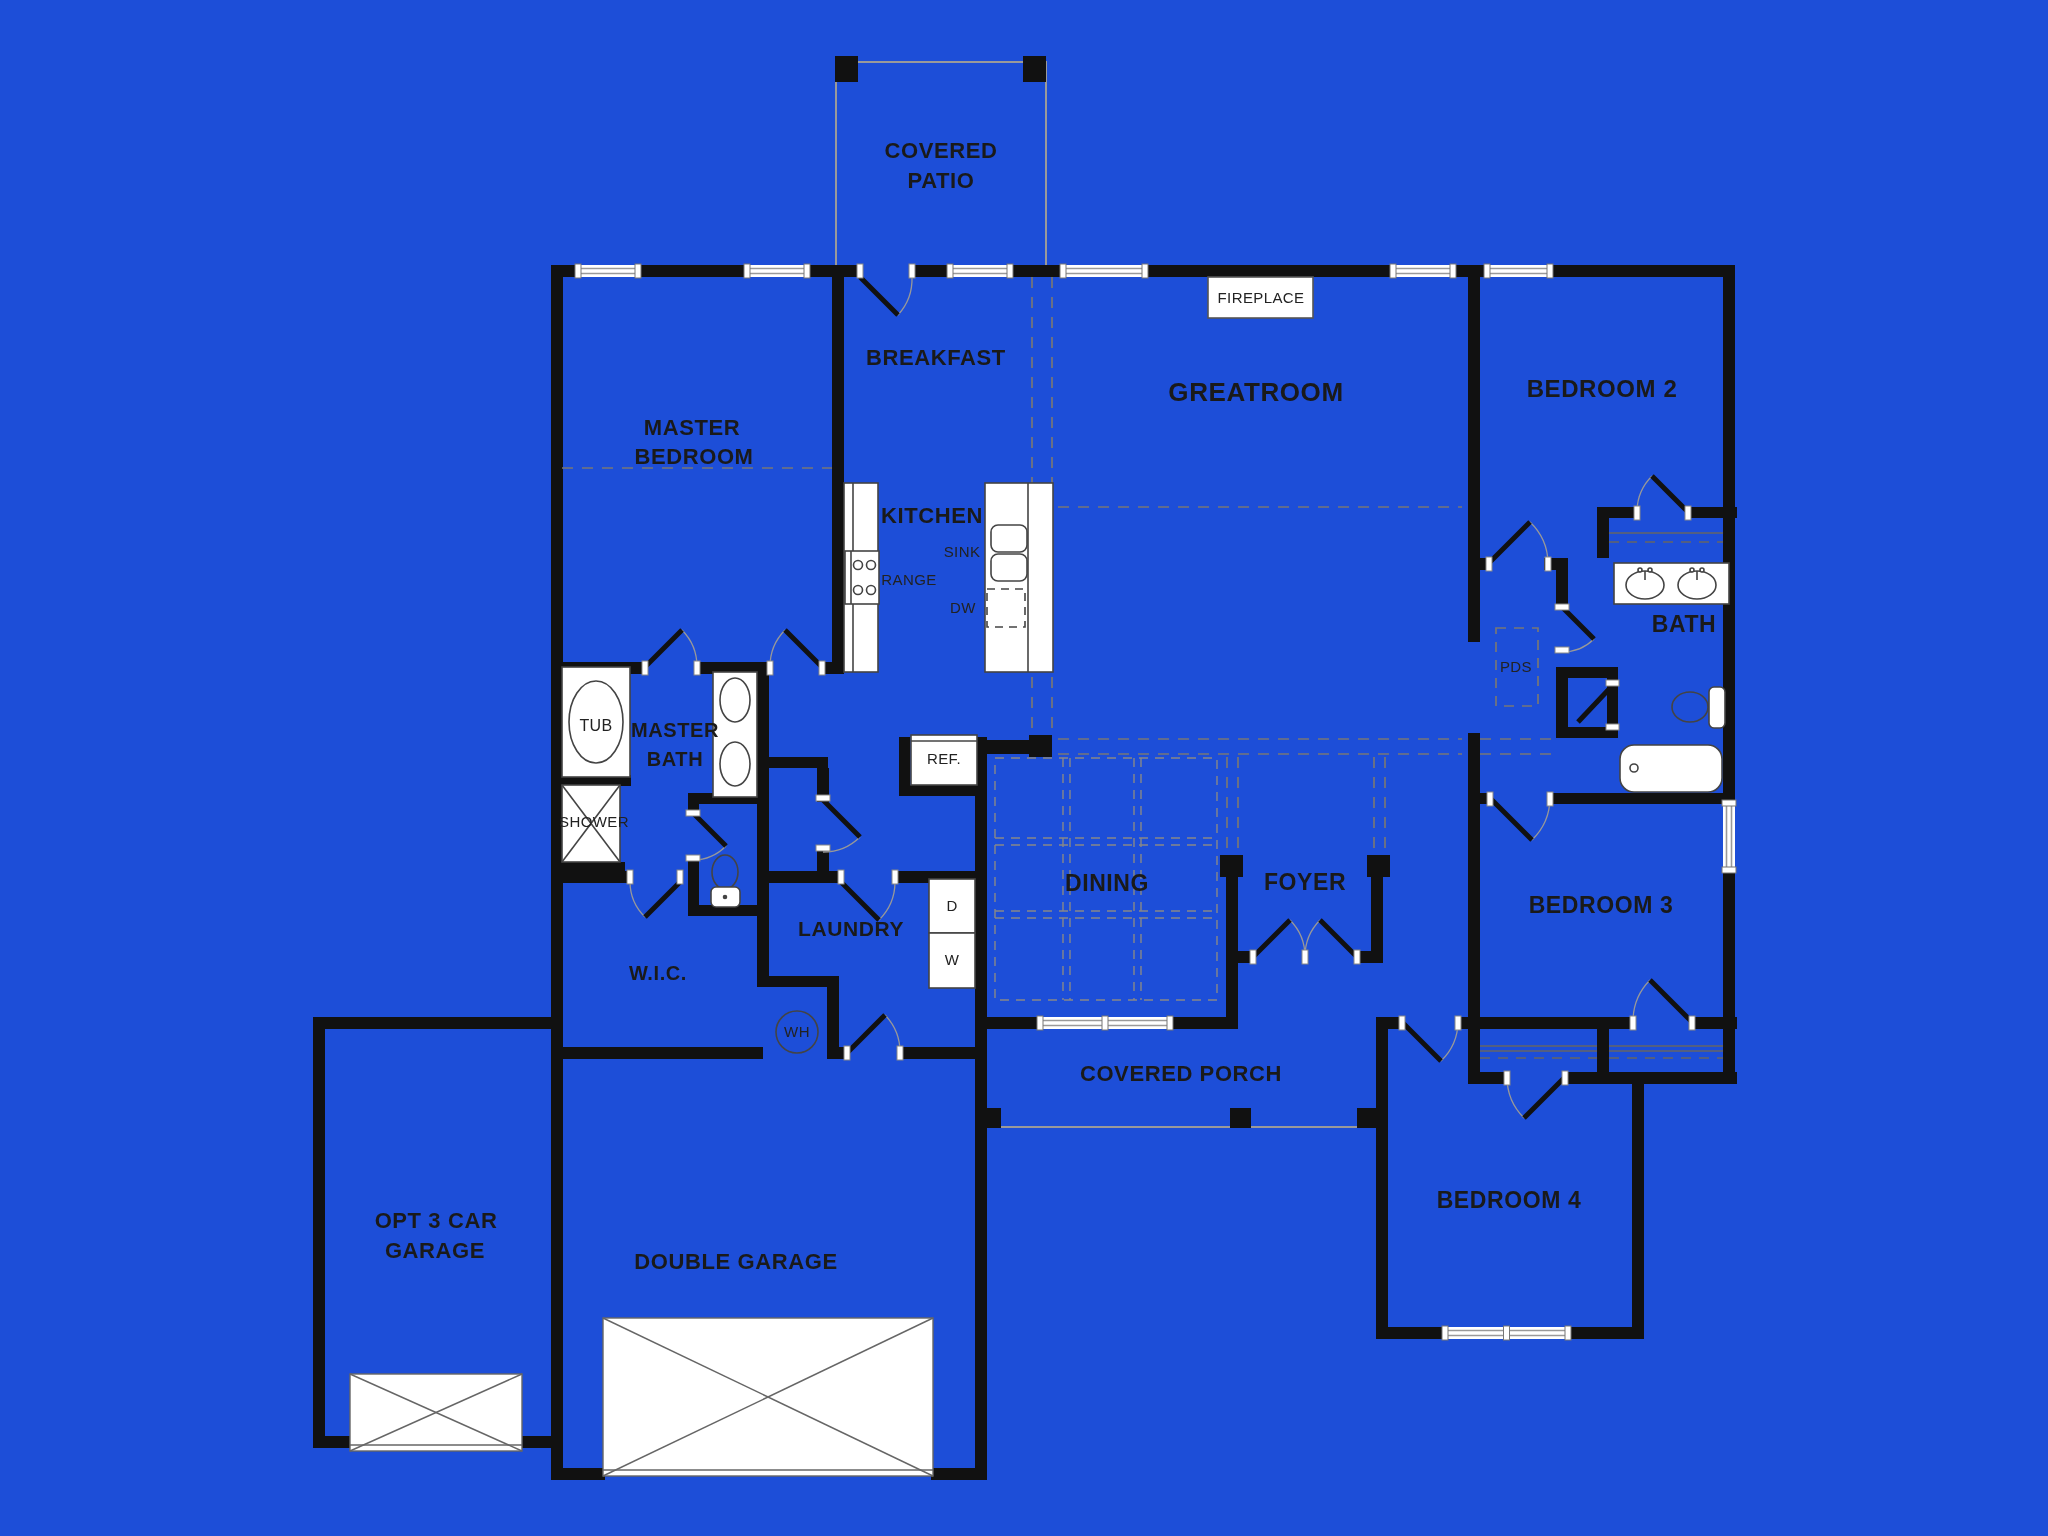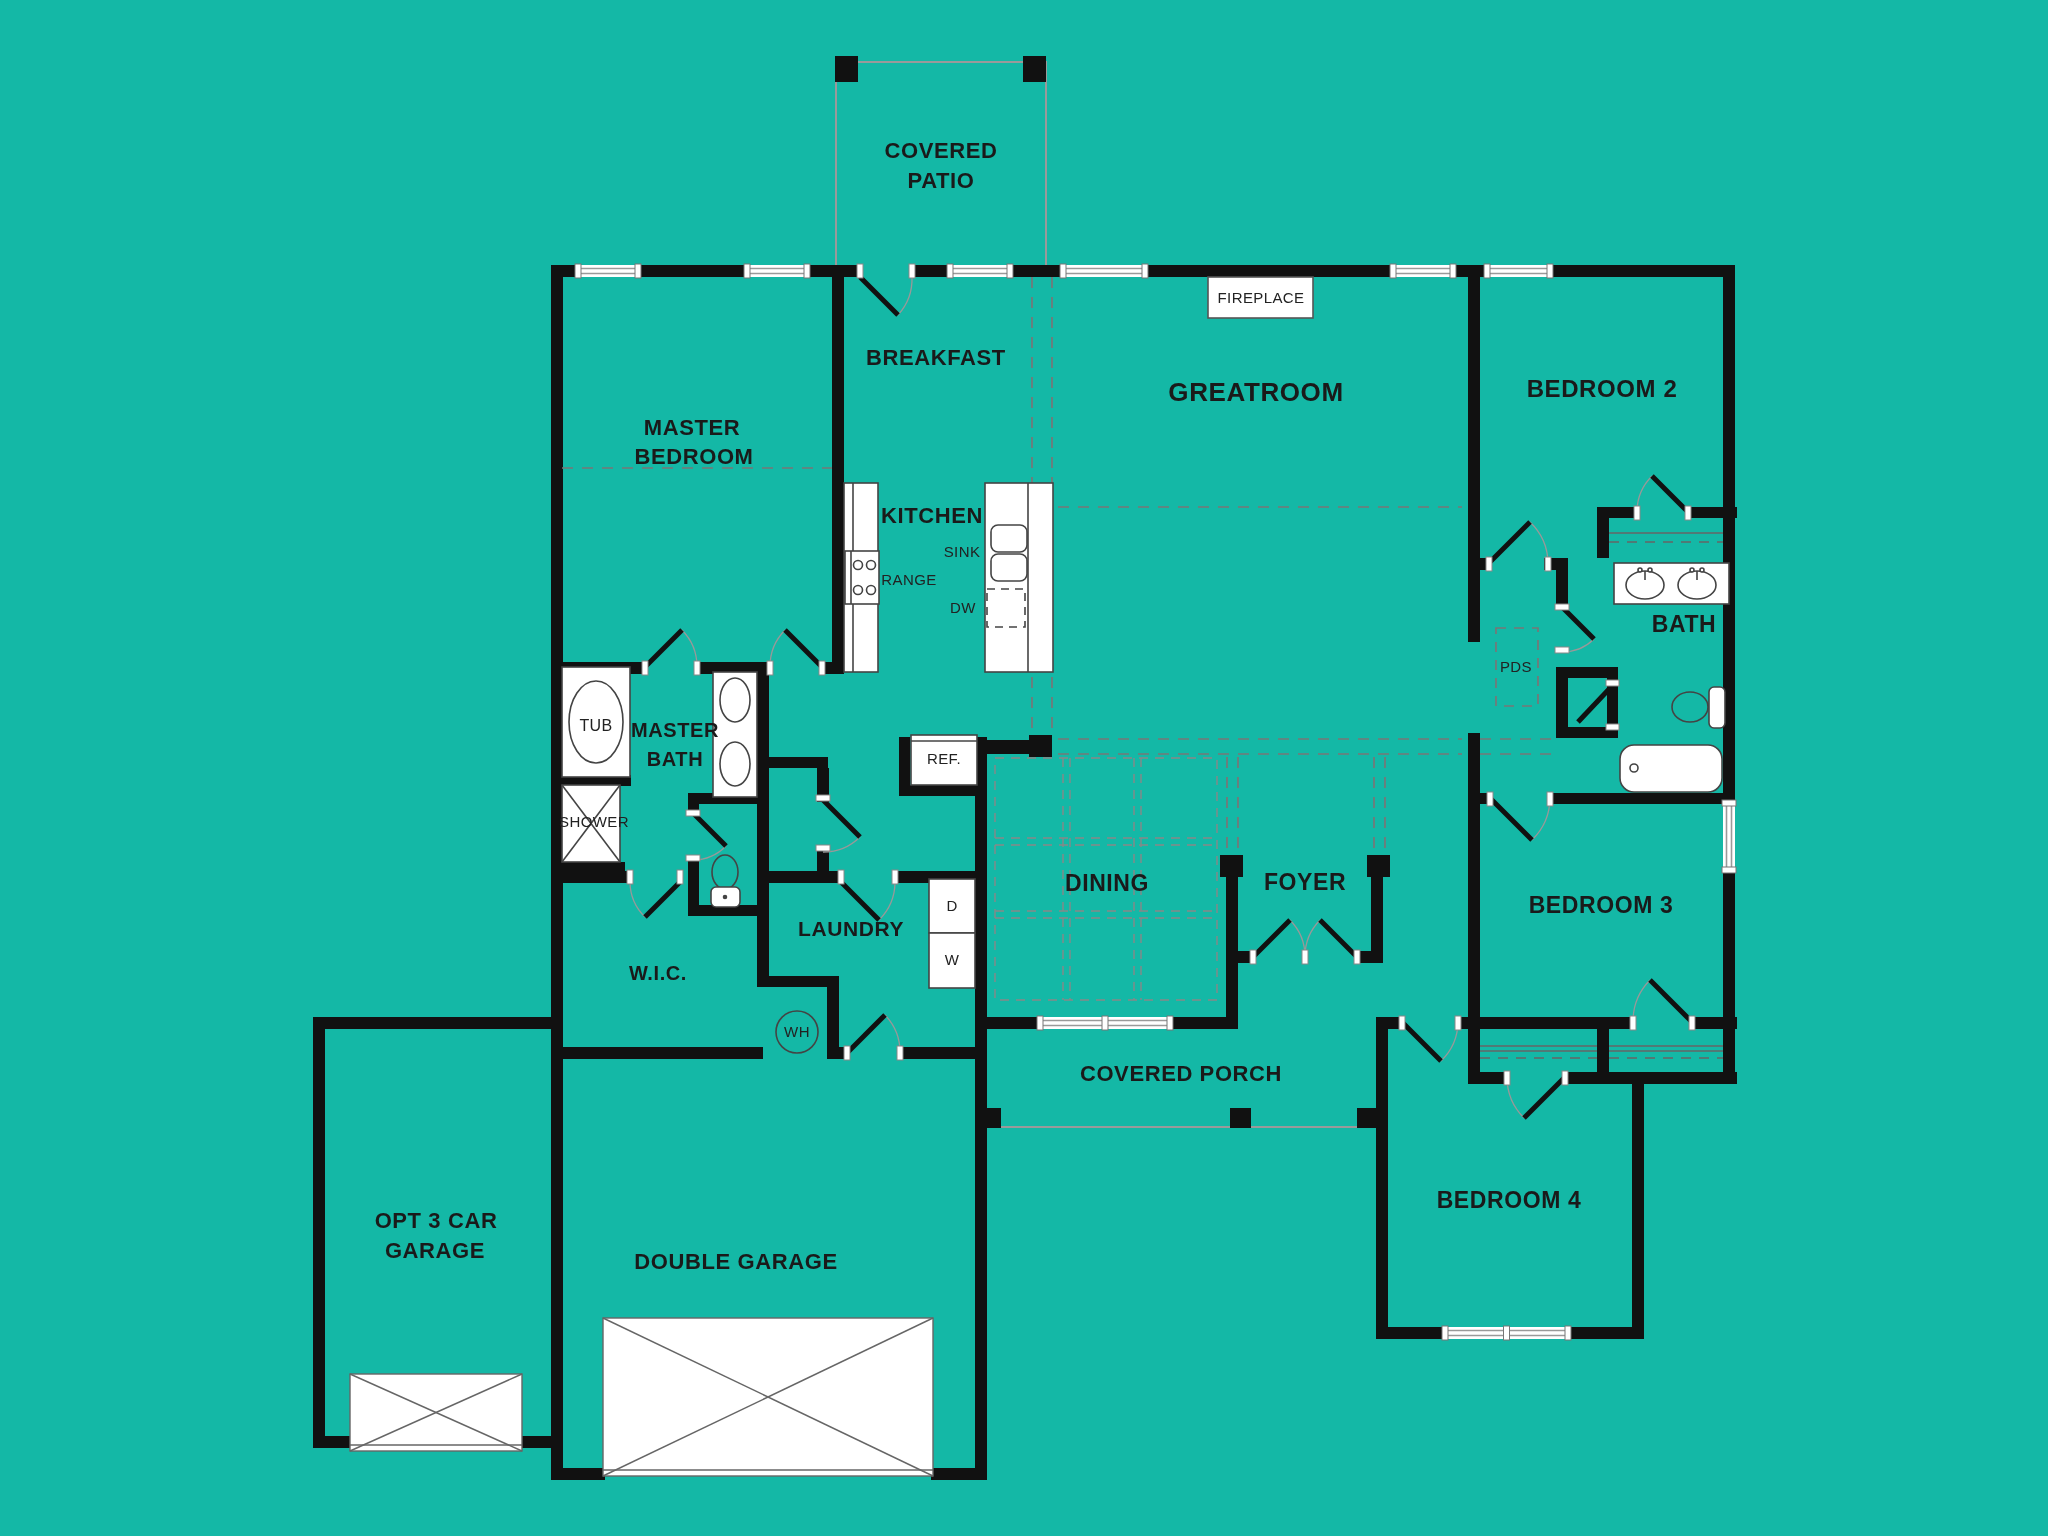--- a/index.html
+++ b/index.html
@@ -1,16 +1,16 @@
 <!DOCTYPE html>
 <html><head>
 <meta charset="utf-8">
 <style>
   html,body{margin:0;padding:0;background:#ffffff;}
-  .page{position:relative;width:2048px;height:1536px;background:#14b8a6;overflow:hidden;}
+  .page{position:relative;width:2048px;height:1536px;background:#1d4ed8;overflow:hidden;}
   svg text{font-family:"Liberation Sans","DejaVu Sans",sans-serif;fill:#1a1a1a;}
   svg text.b{font-weight:bold;letter-spacing:.6px;}
   svg text.r{font-weight:normal;letter-spacing:.4px;fill:#222;}
 </style>
 </head>
 <body>
 
 <div class="page">
 <svg width="2048" height="1536" viewBox="0 0 2048 1536" xmlns="http://www.w3.org/2000/svg">
 

